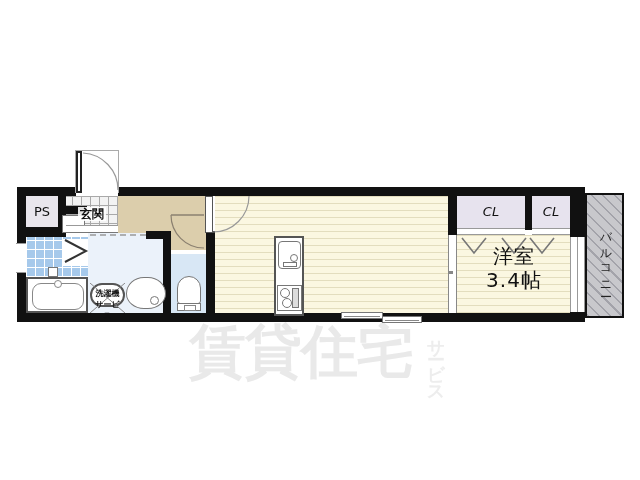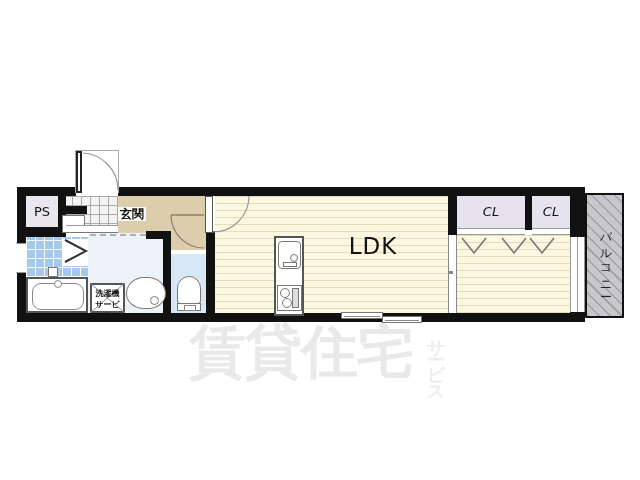--- a/index.html
+++ b/index.html
@@ -30,21 +30,21 @@
   
   .fix{background:#fff;border:1px solid #777;}
   .fix2{background:#fff;border:2px solid #555;}
 
   
   .lbl{color:#111;text-align:center;line-height:1.2;}
   .room-big{font-size:23px;letter-spacing:1px;}
   .room-mid{font-size:20px;letter-spacing:1px;}
   .lbl-cl{font-size:13px;font-style:italic;}
   .lbl-ps{font-size:13px;}
-  .lbl-genkan{font-size:12px;font-weight:bold;background:rgba(255,255,255,.88);padding:0 2px;margin-left:40px;}
+  .lbl-genkan{font-size:12px;font-weight:bold;background:rgba(255,255,255,.88);padding:0 2px;}
   .lbl-balcony{font-size:12px;color:#222;writing-mode:vertical-rl;letter-spacing:3px;}
   .lbl-laundry{font-size:8px;font-weight:bold;line-height:1.35;}
   .wm-main{font-size:57px;font-weight:bold;color:#E9E9E9;line-height:1;letter-spacing:-1px;white-space:nowrap;}
   .wm-sub{font-size:18px;font-weight:bold;color:#EDEDED;writing-mode:vertical-rl;letter-spacing:2px;}
 
   svg.overlay{position:absolute;left:0;top:0;pointer-events:none;}
   .pane-line{position:absolute;left:2px;right:2px;top:50%;border-top:1px solid #888;}
 </style>
 </head>
 <body>
@@ -109,21 +109,21 @@
 
   <div class="abs" style="left:570px;top:237px;width:15px;height:75px;background:#fff;border-left:1px solid #999;border-right:1px solid #999;background-image:linear-gradient(90deg,rgba(0,0,0,0) 6px,#999 6px,#999 7px,rgba(0,0,0,0) 7px);"></div>
 
   <div class="abs fix2" style="left:26px;top:277px;width:62px;height:36px;">
     <div style="position:absolute;left:4px;top:4px;width:50px;height:25px;border:1px solid #888;border-radius:9px;"></div>
     <div style="position:absolute;left:26px;top:1px;width:6px;height:6px;border:1px solid #888;border-radius:50%;background:#fff;"></div>
   </div>
 
   <div class="abs fix" style="left:48px;top:267px;width:10px;height:10px;"></div>
 
-  <div class="abs fix2" style="left:90px;top:283px;width:35px;height:30px;">
+  <div class="abs fix2" style="left:90px;top:283px;width:35px;height:24px;border-radius:12px;">
     <svg class="overlay" width="35" height="30" viewBox="0 0 35 30" style="left:-2px;top:-2px;">
       <line x1="0" y1="0" x2="35" y2="30" stroke="#888" stroke-width="1"></line>
       <line x1="35" y1="0" x2="0" y2="30" stroke="#888" stroke-width="1"></line>
     </svg>
     <div class="lbl lbl-laundry" style="position:absolute;left:0;right:0;top:4px;">
       <div>洗濯機</div>
       <div>サービス</div>
     </div>
   </div>
 
@@ -163,22 +163,25 @@
 
     <polyline points="462,238 474,253 486,238" fill="none" stroke="#777" stroke-width="1.6"></polyline>
     <polyline points="502,238 514,253 526,238" fill="none" stroke="#777" stroke-width="1.6"></polyline>
     <polyline points="530,238 542,253 554,238" fill="none" stroke="#777" stroke-width="1.6"></polyline>
   </svg>
 
   <div class="abs lbl lbl-ps" style="left:26px;top:204px;width:32px;">PS</div>
   <div class="abs lbl lbl-genkan" style="left:78px;top:207px;">玄関</div>
 
   <div class="abs lbl room-big" style="left:300px;top:233px;width:146px;">
-    <div>LDK</div>
   </div>
 
+  <div class="abs lbl room-mid" style="left:456px;top:244px;width:116px;">
+    <div>洋室</div>
+    <div>3.4帖</div>
+  </div>
 
   <div class="abs lbl lbl-cl" style="left:457px;top:204px;width:68px;">CL</div>
   <div class="abs lbl lbl-cl" style="left:532px;top:204px;width:38px;">CL</div>
 
   <div class="abs lbl-balcony" style="left:597px;top:223px;height:90px;">バルコニー</div>
 
 </div>
 
 </body></html>

